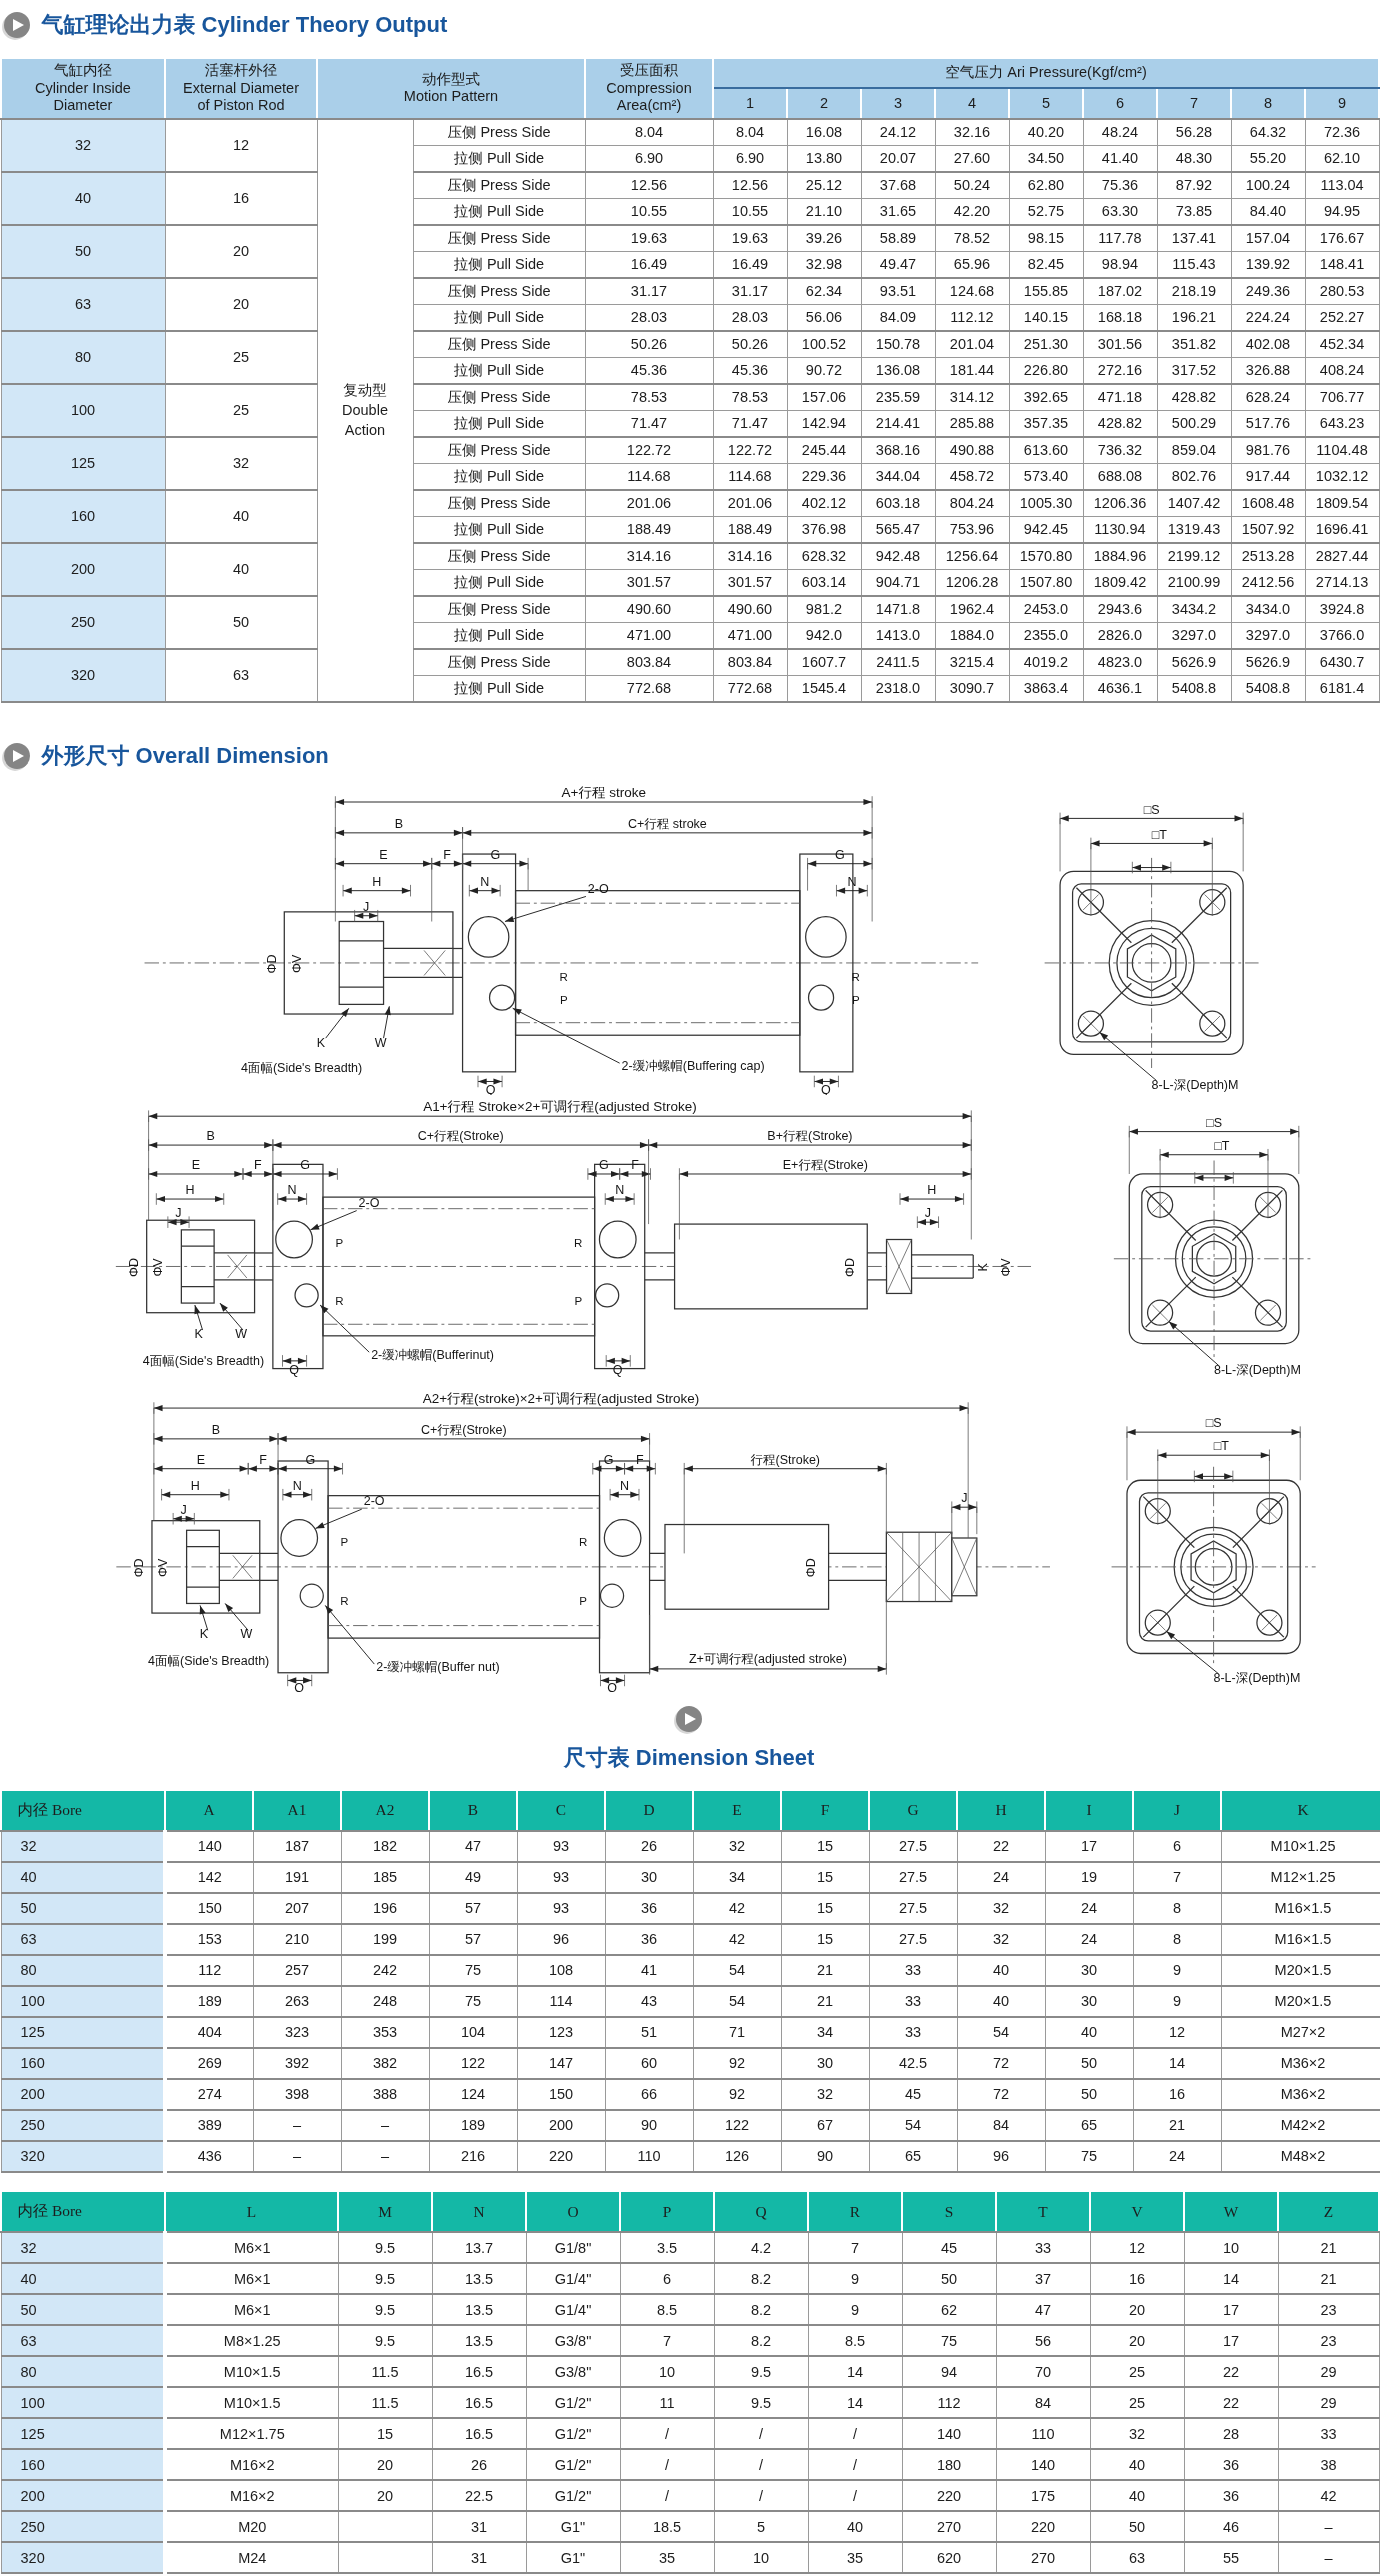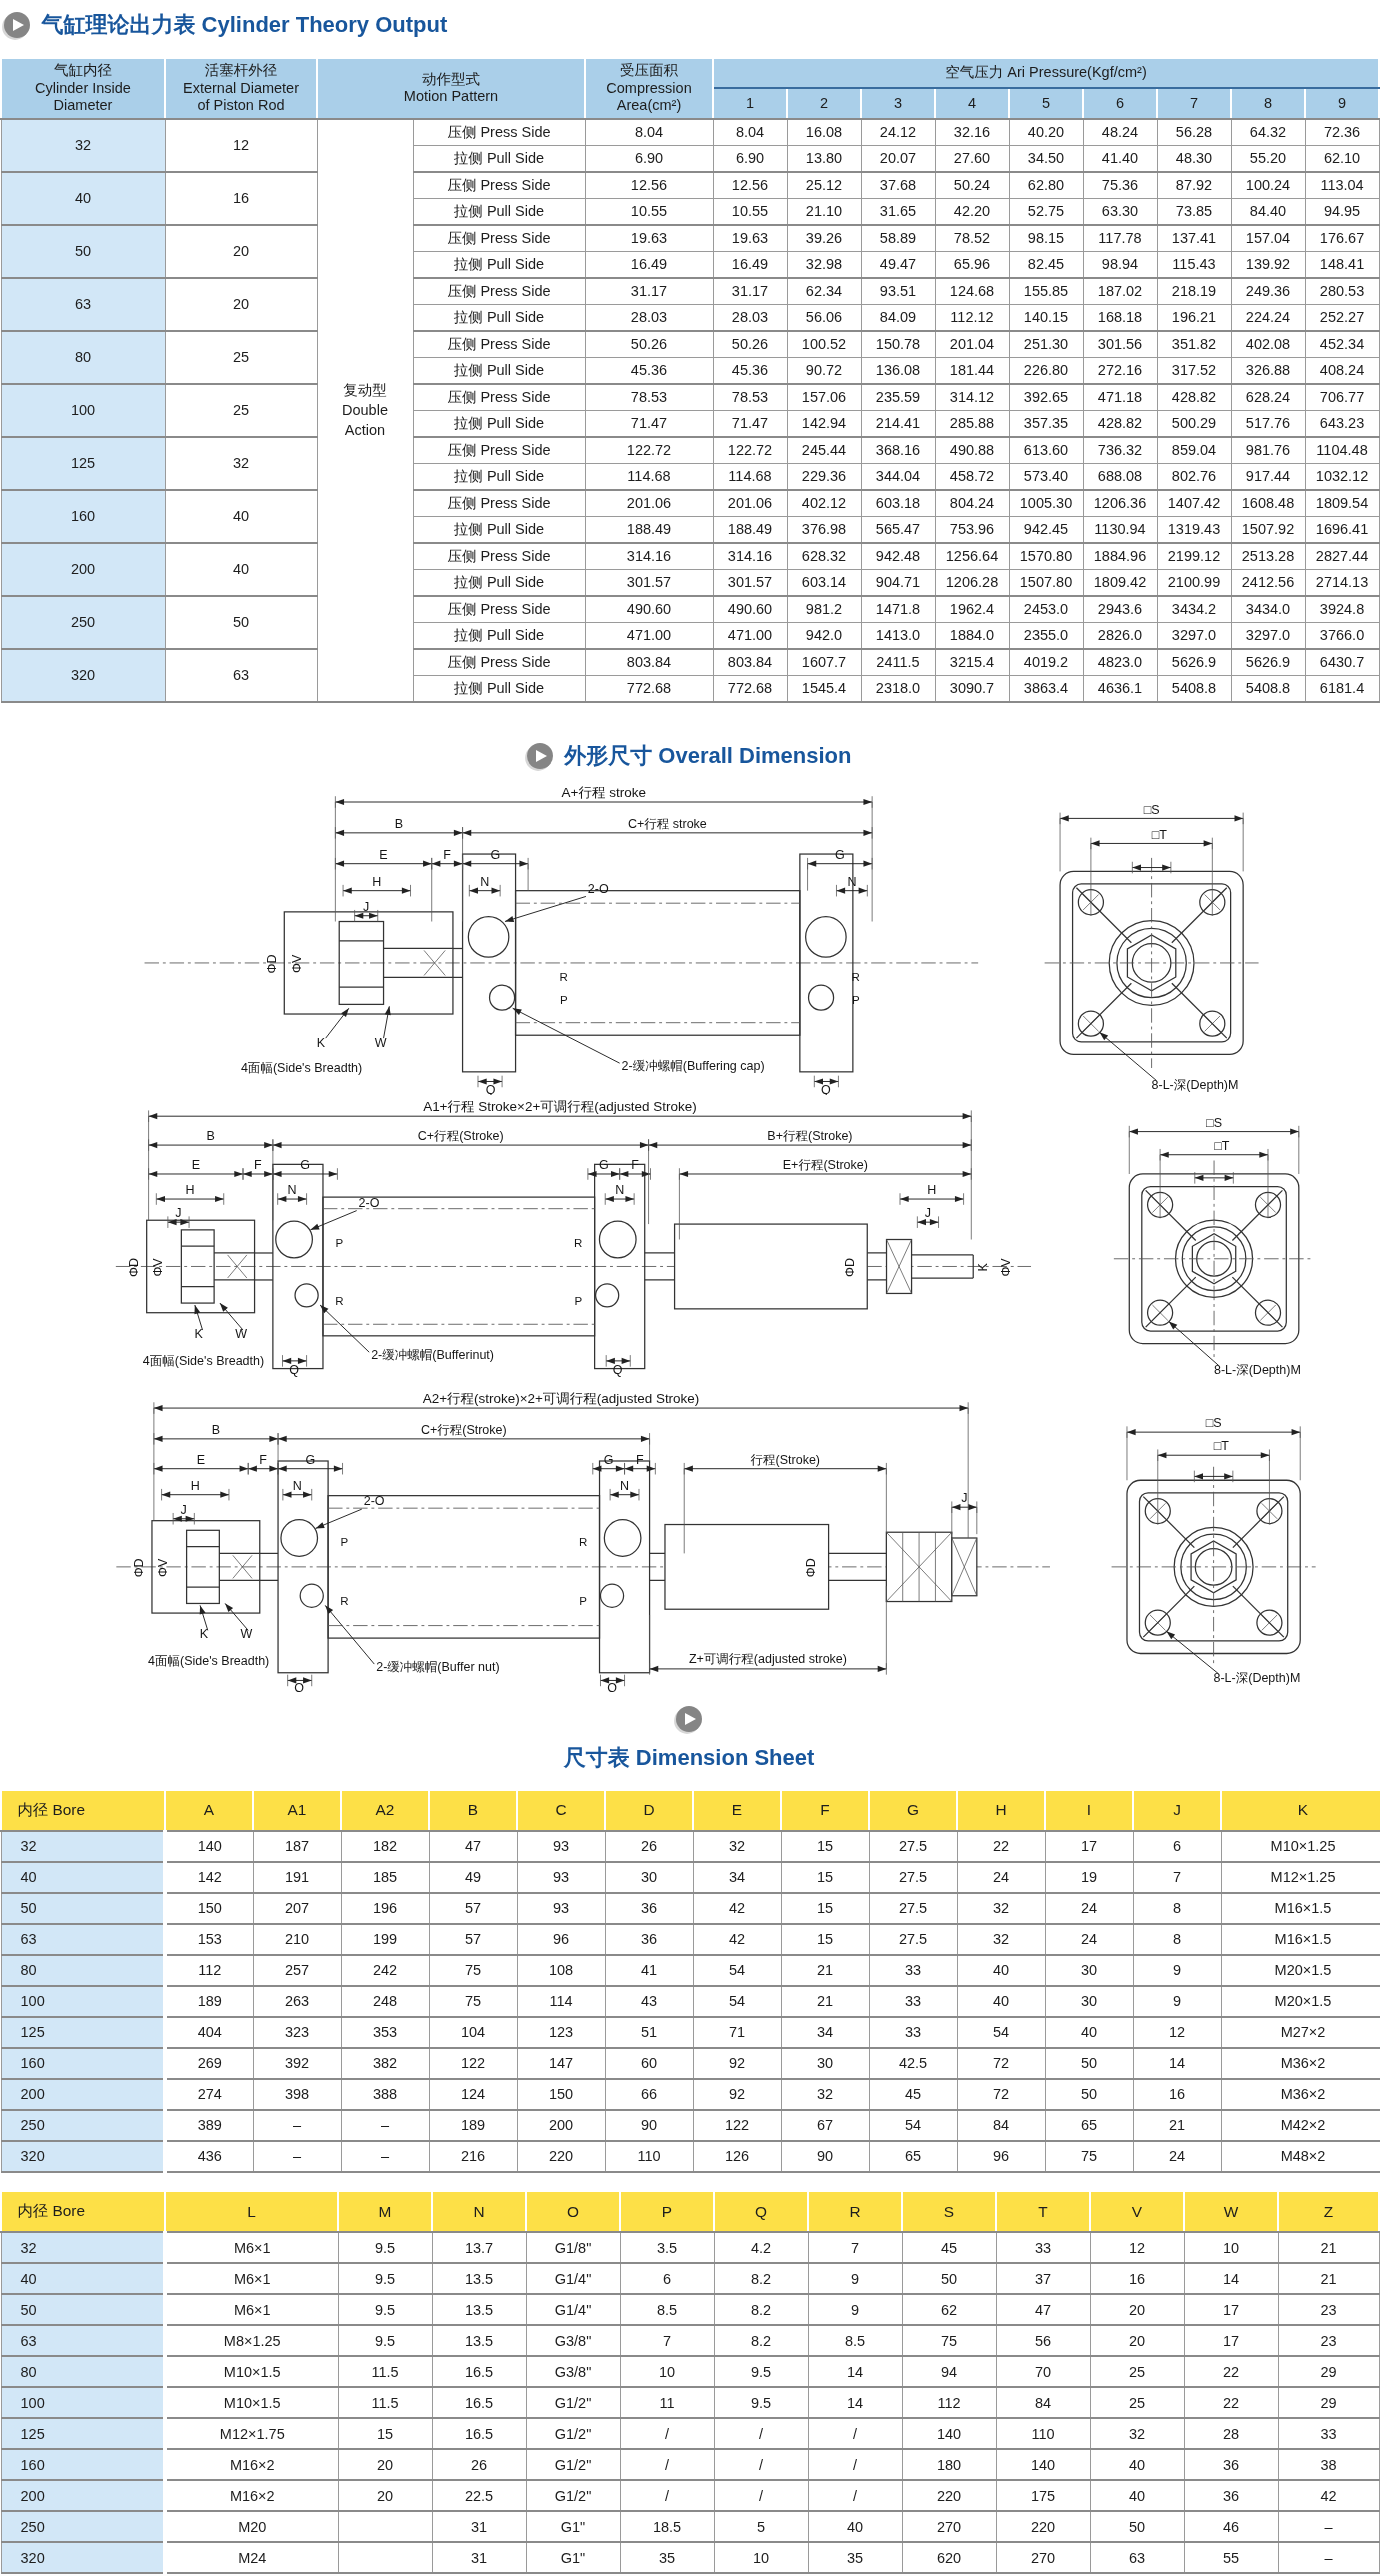--- a/index.html
+++ b/index.html
@@ -11,21 +11,21 @@
   table{border-collapse:collapse;table-layout:fixed;width:1380px;}
   
   .theory{font-size:14.5px;border-bottom:2.9px double #8a8a8a;margin-top:13.5px;}
   .theory th{background:#aacfe9;font-weight:normal;border:2.9px solid #fff;border-bottom:2.9px solid #396c9e;padding:2.9px 1.9px;line-height:1.22;color:#1d1d1d;font-size:14.5px;}
   .theory td{border:1px solid #9a9a9a;text-align:center;height:25px;padding:0 1.9px;font-size:14.5px;color:#1d1d1d;background:#fff;}
   .theory td.bore{background:#d2e7f7;}
   .theory tr.g td{border-top:2.9px double #8a8a8a;}
   .theory td.motion-cell div{line-height:1.4;}
   
   .dimtab{font-size:14.5px;border-bottom:2.9px double #8a8a8a;margin-top:11.6px;}
-  .dimtab th{background:#fde047;font-weight:normal;border:2.9px solid #fff;border-bottom:2.9px solid #396c9e;height:37px;font-size:15.4px;color:#1d1d1d;}
+  .dimtab th{background:#14b8a6;font-weight:normal;border:2.9px solid #fff;border-bottom:2.9px solid #396c9e;height:37px;font-size:15.4px;color:#1d1d1d;font-family:Liberation Serif, serif;}
   .dimtab th.bore{text-align:left;padding-left:15.4px;}
   .dimtab td{border:1px solid #9a9a9a;border-top:2.9px double #8a8a8a;text-align:center;height:27px;color:#1d1d1d;background:#fff;}
   .dimtab td.bore{background:#d2e7f7;border-right:4.8px solid #fff;text-align:left;padding-left:19px;}
   
   .draw{display:block;}
   .drawings{margin-top:5.8px;}
   svg .s{fill:none;stroke:#333;stroke-width:1.3;}
   svg .sw{fill:#fff;stroke:#333;stroke-width:1.3;}
   svg .thin{stroke:#555;stroke-width:0.8;fill:none;}
   svg .d{stroke:#222;stroke-width:1;fill:none;}
@@ -405,21 +405,21 @@
         <td>3090.7</td>
         <td>3863.4</td>
         <td>4636.1</td>
         <td>5408.8</td>
         <td>5408.8</td>
         <td>6181.4</td>
     </tr>
     </tbody>
 </table>
 
-<div class="section-title drawings" style="margin-top:29px;justify-content:center;">
+<div class="section-title drawings" style="margin-top:29px;">
   <span class="bullet">
       <span class="tri"></span>
     </span>
   <h2>外形尺寸 Overall Dimension</h2>
 </div>
 
 <svg id="d1" class="draw" width="1380" height="320" viewBox="0 0 1432 332">
     <line class="cl" x1="150" y1="195" x2="1015" y2="195"></line>
     <rect class="s" x="295" y="142" width="175" height="106" rx="0"></rect>
     <rect class="s" x="352" y="152" width="46" height="86" rx="0"></rect>

